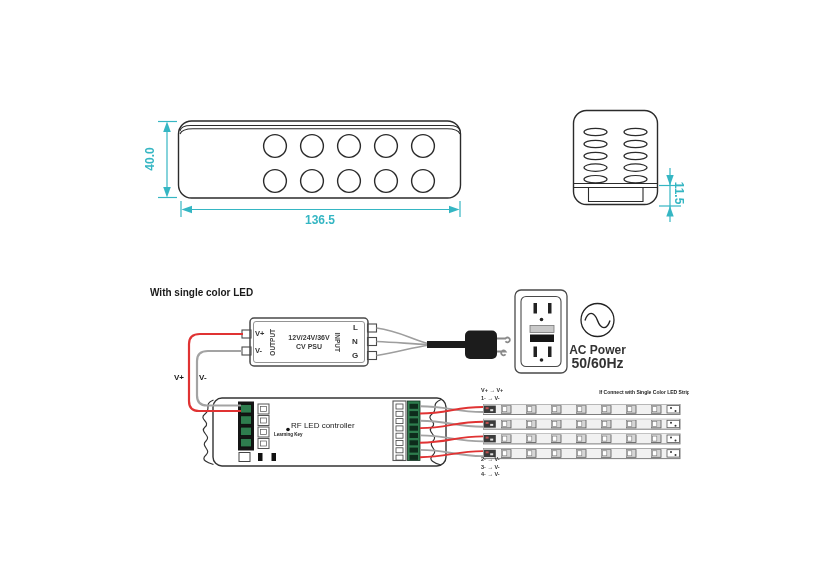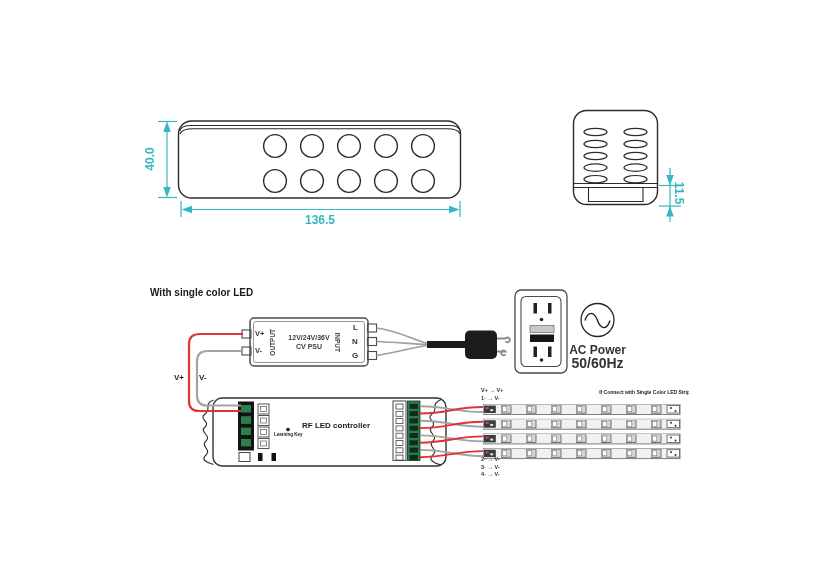--- a/index.html
+++ b/index.html
@@ -234,21 +234,21 @@
   <div class="t" style="left:353px;top:324px;font-size:8px;font-weight:bold;color:#333;">L</div>
   <div class="t" style="left:352px;top:338px;font-size:8px;font-weight:bold;color:#333;">N</div>
   <div class="t" style="left:352px;top:352px;font-size:8px;font-weight:bold;color:#333;">G</div>
 
   <div class="t" style="left:174px;top:374px;font-size:8px;font-weight:bold;">V+</div>
   <div class="t" style="left:199px;top:374px;font-size:8px;font-weight:bold;">V-</div>
 
   <div class="t ctr" style="left:557px;top:344px;width:81px;font-size:12px;font-weight:600;color:#333;">AC Power</div>
   <div class="t ctr" style="left:557px;top:356px;width:81px;font-size:14px;font-weight:600;color:#333;">50/60Hz</div>
 
-  <div class="t" style="left:302px;top:422px;font-size:8px;font-weight:bold;">RF LED controller</div>
+  <div class="t" style="left:291px;top:422px;font-size:8px;font-weight:normal;">RF LED controller</div>
   <div class="t" style="left:274px;top:433px;font-size:4.5px;font-weight:bold;">Learning Key</div>
 
   <div class="t rt" style="left:540px;top:390px;width:150px;font-size:5px;font-weight:bold;color:#222;">If Connect with Single Color LED Strip</div>
 
   <div class="t" style="left:481px;top:388px;font-size:5.5px;font-weight:bold;color:#333;">V+ → V+</div>
   <div class="t" style="left:481px;top:395.5px;font-size:5.5px;font-weight:bold;color:#333;">1- → V-</div>
   <div class="t" style="left:481px;top:457px;font-size:5.5px;font-weight:bold;color:#333;">2- → V-</div>
   <div class="t" style="left:481px;top:464.5px;font-size:5.5px;font-weight:bold;color:#333;">3- → V-</div>
   <div class="t" style="left:481px;top:472px;font-size:5.5px;font-weight:bold;color:#333;">4- → V-</div>
 

